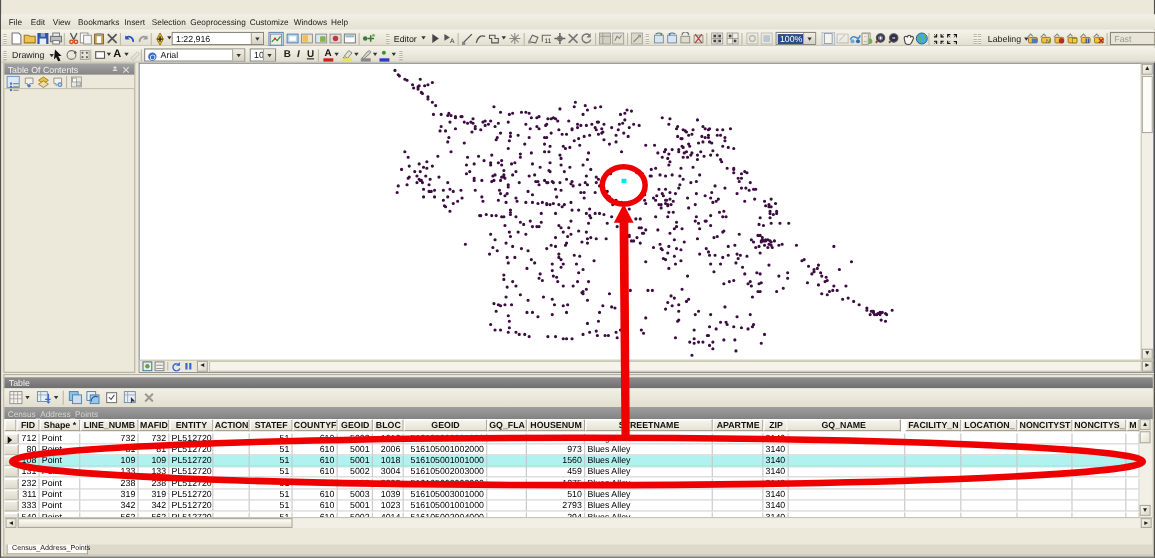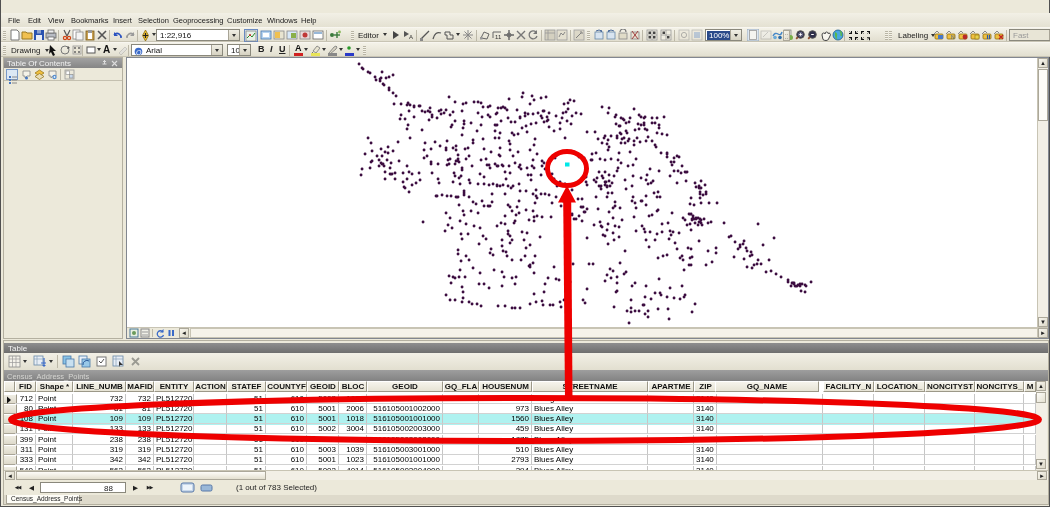--- a/index.html
+++ b/index.html
@@ -803,21 +803,21 @@
 <div class="cell txt" style="left:528px;width:116px;top:43.4px">Blues Alley</div>
 <div class="cell txt" style="left:644px;width:46px;top:43.4px"></div>
 <div class="cell txt" style="left:690px;width:23px;top:43.4px">3140</div>
 <div class="cell txt" style="left:713px;width:106px;top:43.4px"></div>
 <div class="cell txt" style="left:819px;width:51px;top:43.4px"></div>
 <div class="cell txt" style="left:870px;width:51px;top:43.4px"></div>
 <div class="cell txt" style="left:921px;width:50px;top:43.4px"></div>
 <div class="cell txt" style="left:971px;width:49px;top:43.4px"></div>
 <div class="cell txt" style="left:1020px;width:12px;top:43.4px"></div>
 <div class="sel" style="top:53.7px"></div>
-<div class="cell num" style="left:11px;width:21px;top:53.7px">399</div>
+<div class="cell num" style="left:11px;width:21px;top:53.7px">232</div>
 <div class="cell txt" style="left:32px;width:37px;top:53.7px">Point</div>
 <div class="cell num" style="left:69px;width:53px;top:53.7px">238</div>
 <div class="cell num" style="left:122px;width:28px;top:53.7px">238</div>
 <div class="cell txt" style="left:150px;width:40px;top:53.7px">PL512720</div>
 <div class="cell txt" style="left:190px;width:33px;top:53.7px"></div>
 <div class="cell num" style="left:223px;width:39px;top:53.7px">51</div>
 <div class="cell num" style="left:262px;width:41px;top:53.7px">610</div>
 <div class="cell num" style="left:303px;width:32px;top:53.7px">5002</div>
 <div class="cell num" style="left:335px;width:28px;top:53.7px">3008</div>
 <div class="cell num" style="left:363px;width:76px;top:53.7px">516105002003000</div>
@@ -905,39 +905,20 @@
 <div id="tsb-v">
         <div class="sbbtn" style="left:0;top:0">▲</div>
         <div style="position:absolute;left:0;top:11px;width:10px;height:11px;background:linear-gradient(135deg,#fdfcf8,#e4e0d0);border:1px solid #aca89a"></div>
         <div class="sbbtn" style="left:0;top:78px">▼</div>
       </div>
 <div id="tsb-h" style="width:1044px">
         <div class="sbbtn" style="left:1px;top:0;width:10px;height:9px;line-height:8px">◄</div>
         <div style="position:absolute;left:12px;top:0;width:250px;height:9px;background:linear-gradient(180deg,#fdfcf8,#e4e0d0);border:1px solid #aca89a"></div>
         <div class="sbbtn" style="left:1033px;top:0;width:10px;height:9px;line-height:8px">►</div>
       </div>
-<div id="tnav">
-<div class="navbtn" style="left:8px;font-size:5px;letter-spacing:-1px">◀◀</div>
-        <div class="navbtn" style="left:22px">◀</div>
-<div style="position:absolute;left:36px;top:2px;width:86px;height:11px;background:#fff;border:1px solid #8a887c;font-size:8px;text-align:right;line-height:11px;padding-right:12px">88</div>
-<div class="navbtn" style="left:126px">▶</div>
-        <div class="navbtn" style="left:140px;font-size:5px;letter-spacing:-1px">▶▶</div>
-<div class="ico" style="left:176px;top:2px">
-          <svg width="15" height="12">
-            <rect x="1" y="1" width="13" height="9" rx="2" fill="#c8d8ea" stroke="#5878a8" stroke-width="1"></rect>
-            <rect x="3" y="3" width="9" height="5" fill="#eef4fa"></rect>
-          </svg>
-        </div>
-<div class="ico" style="left:196px;top:2px">
-          <svg width="13" height="12">
-            <rect x="1" y="3" width="11" height="6" rx="1.5" fill="#9ab8d8" stroke="#5878a8" stroke-width="1"></rect>
-          </svg>
-        </div>
-<span style="position:absolute;left:232px;top:3px">(1 out of 783 Selected)</span>
-</div>
 <div id="ttabs">
         <div style="position:absolute;left:2px;top:0;width:74px;height:9px;background:#fdfcf6;border:1px solid #a8a496;border-top:none;font-size:6.5px;padding-left:4px;color:#222">Census_Address_Points</div>
       </div>
 </div>
 <svg class="abs" style="left:0;top:0;z-index:50;pointer-events:none" width="1050" height="507">
  <ellipse cx="566" cy="168.5" rx="19.5" ry="17" fill="none" stroke="#ee0000" stroke-width="5"></ellipse>
  <polygon points="566,185.5 557,202.5 575,202.5" fill="#ee0000"></polygon>
  <polygon points="562.2,201 570.2,201 571.5,399 564,399" fill="#ee0000"></polygon>
  <ellipse cx="524" cy="419.5" rx="514" ry="21.5" fill="none" stroke="#ee0000" stroke-width="6"></ellipse>
 </svg>

